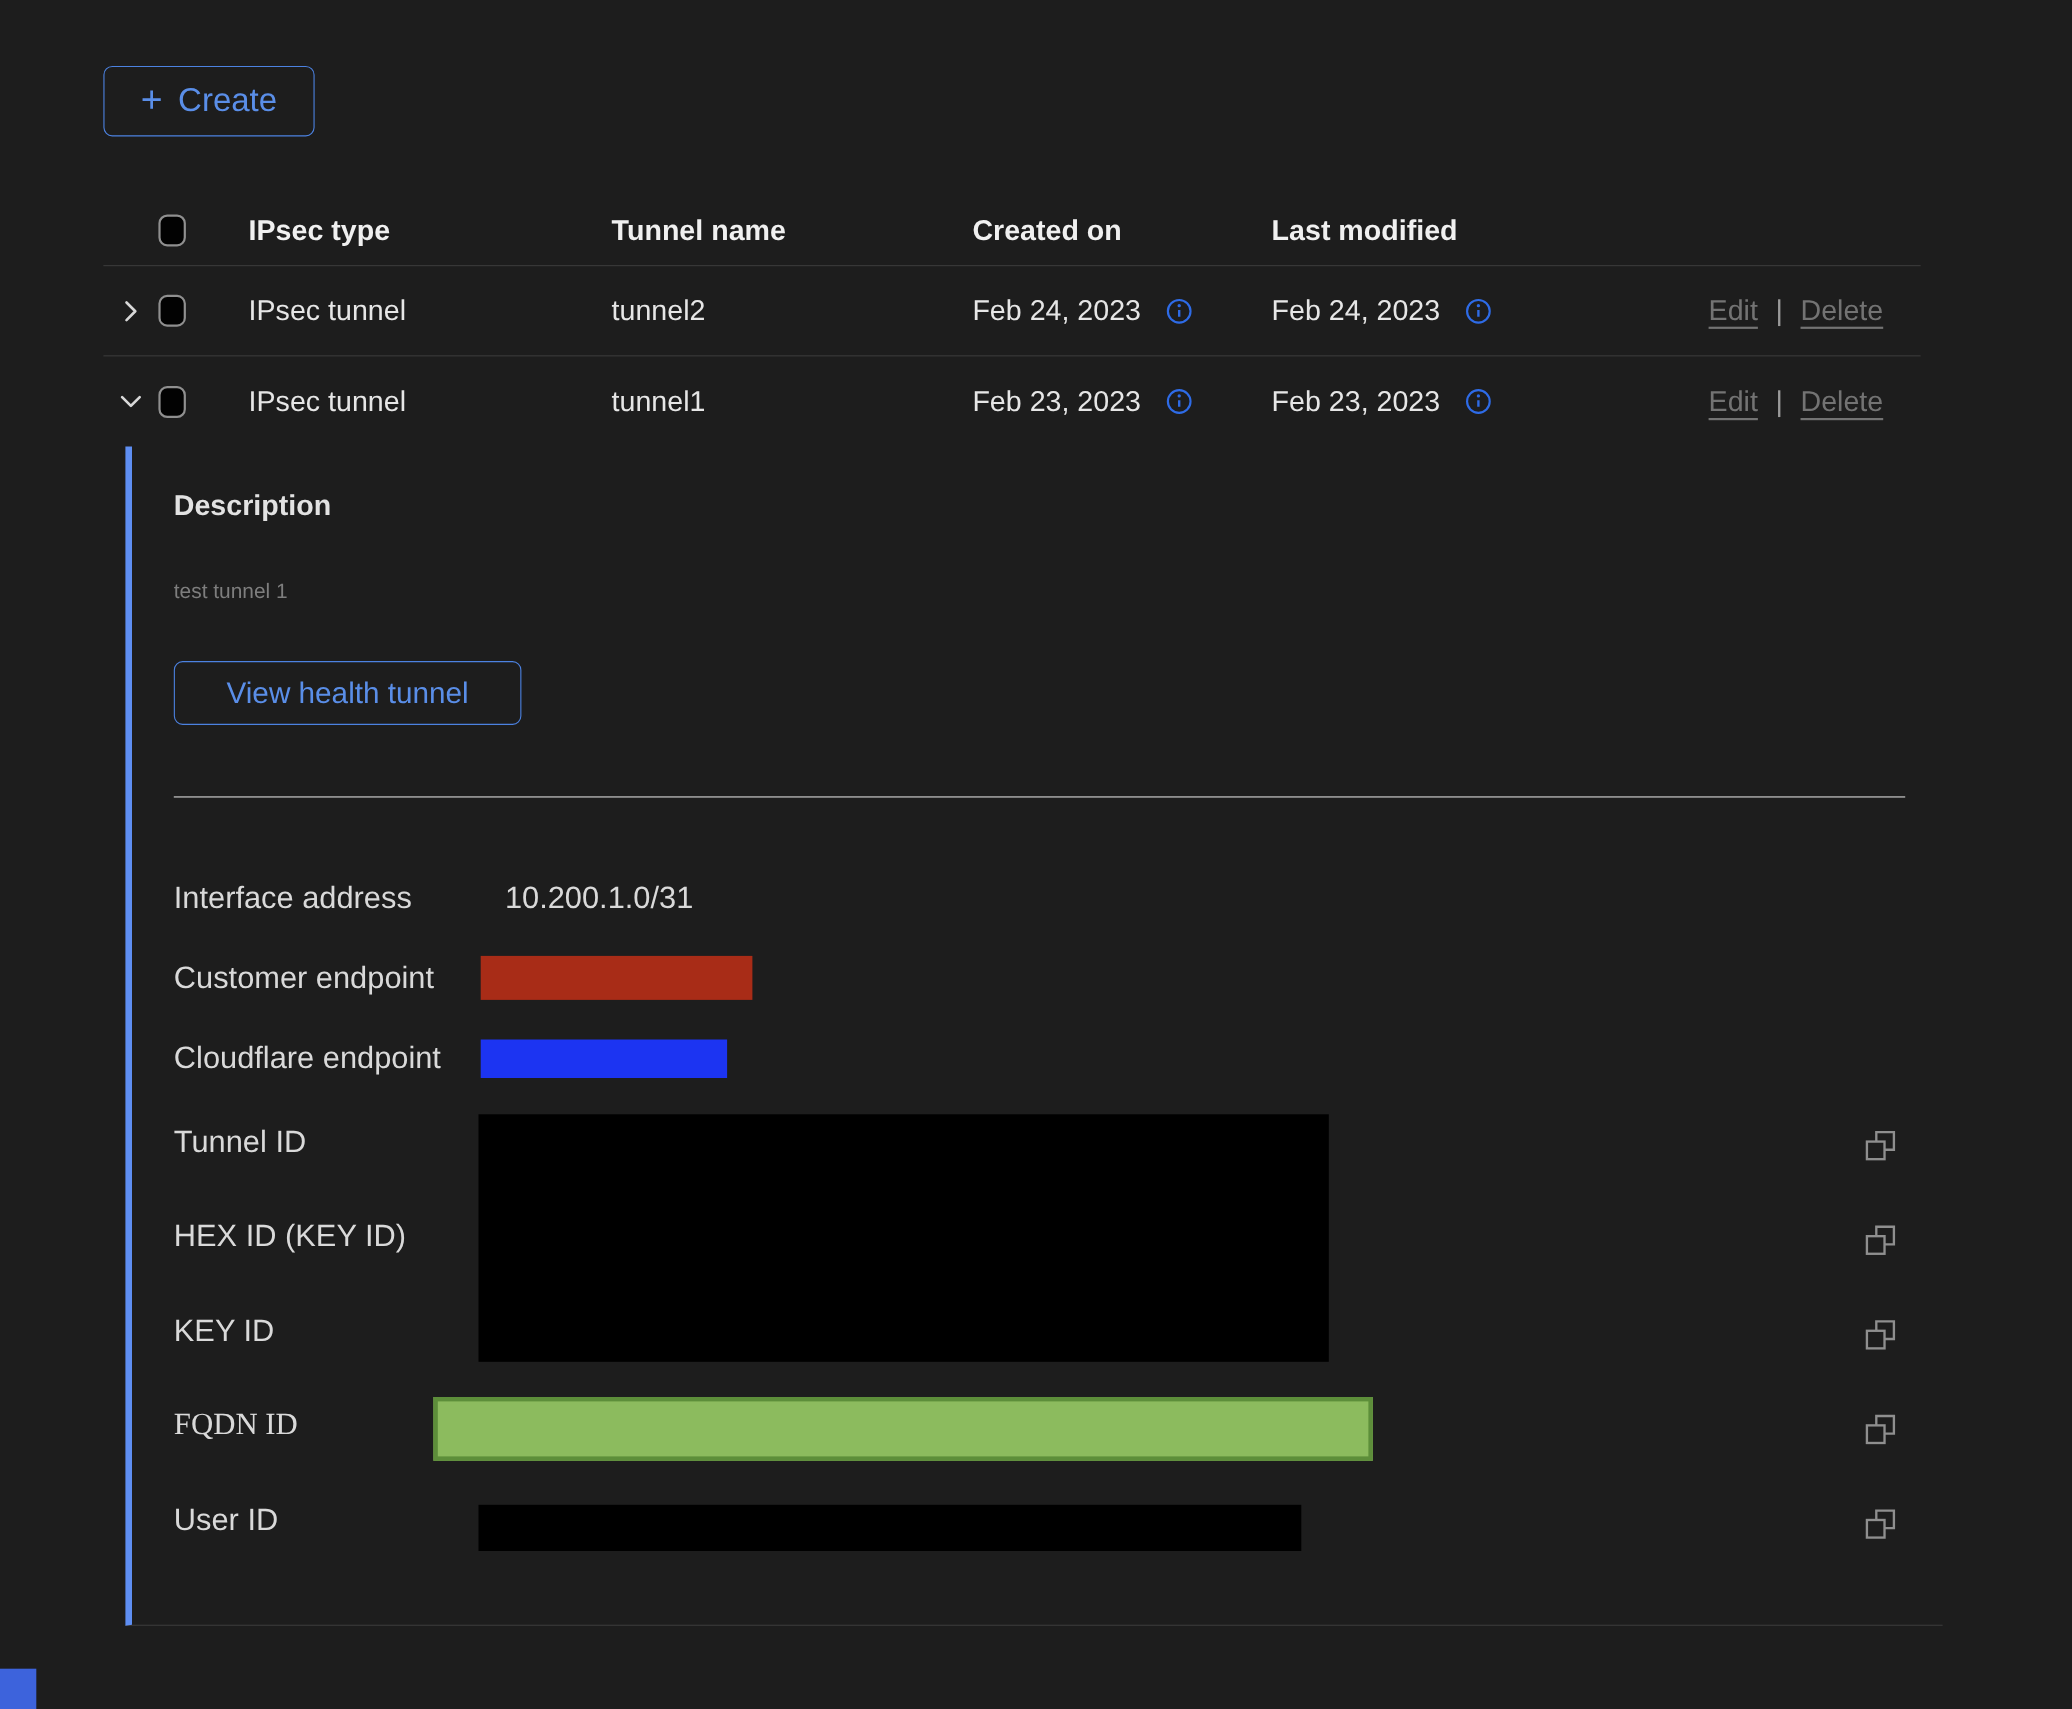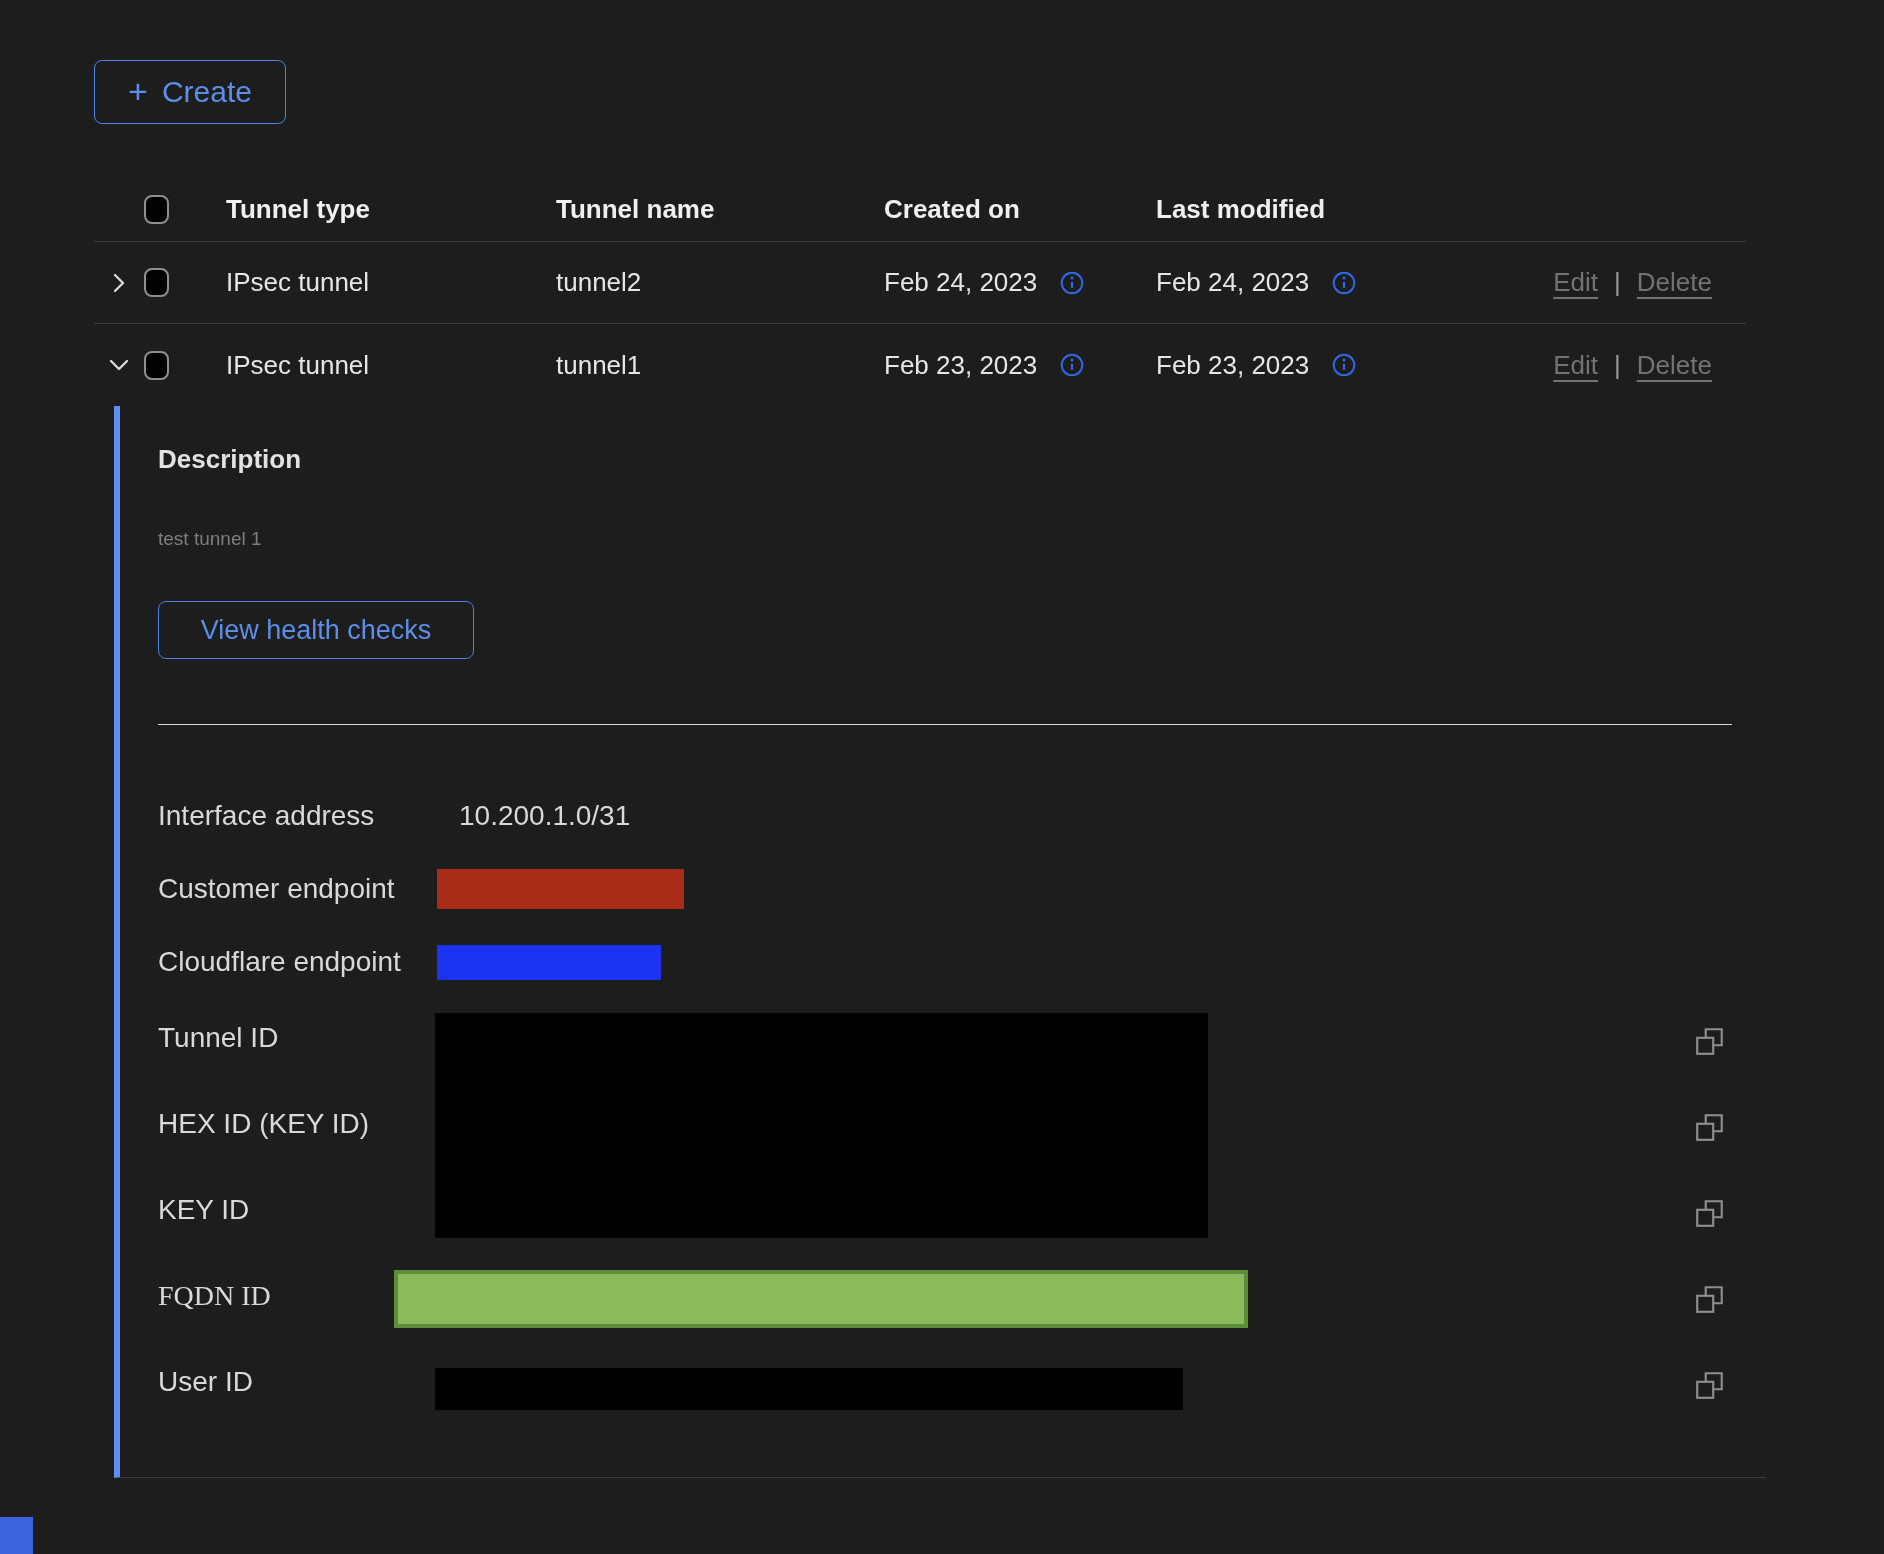--- a/index.html
+++ b/index.html
@@ -99,21 +99,21 @@
     <span>Create</span>
   </button>
 
   <div class="table">
 
     <div class="thead">
       <div class="cell col-chevron"></div>
       <div class="cell">
           <span class="checkbox"></span>
         </div>
-      <div class="cell">Tunnel type</div>
+      <div class="cell">IPsec type</div>
       <div class="cell">Tunnel name</div>
       <div class="cell">Created on</div>
       <div class="cell">Last modified</div>
       <div class="cell"></div>
     </div>
 
     <div class="trow">
       <div class="cell col-chevron">
         <button class="chev">
           <svg width="24" height="24" viewBox="0 0 24 24">
@@ -174,21 +174,21 @@
         <a>Edit</a>
         <span class="pipe">|</span>
         <a>Delete</a>
       </div>
     </div>
   </div>
 
   <div class="panel">
     <div class="desc-label">Description</div>
     <div class="desc-value">test tunnel 1</div>
-    <button class="health-btn">View health checks</button>
+    <button class="health-btn">View health tunnel</button>
     <div class="panel-divider"></div>
 
     <div class="field f0">
       <span>Interface address</span>
       <span class="fvalue">10.200.1.0/31</span>
     </div>
     <div class="field f1">
       <span>Customer endpoint</span>
     </div>
     <div class="field f2">

